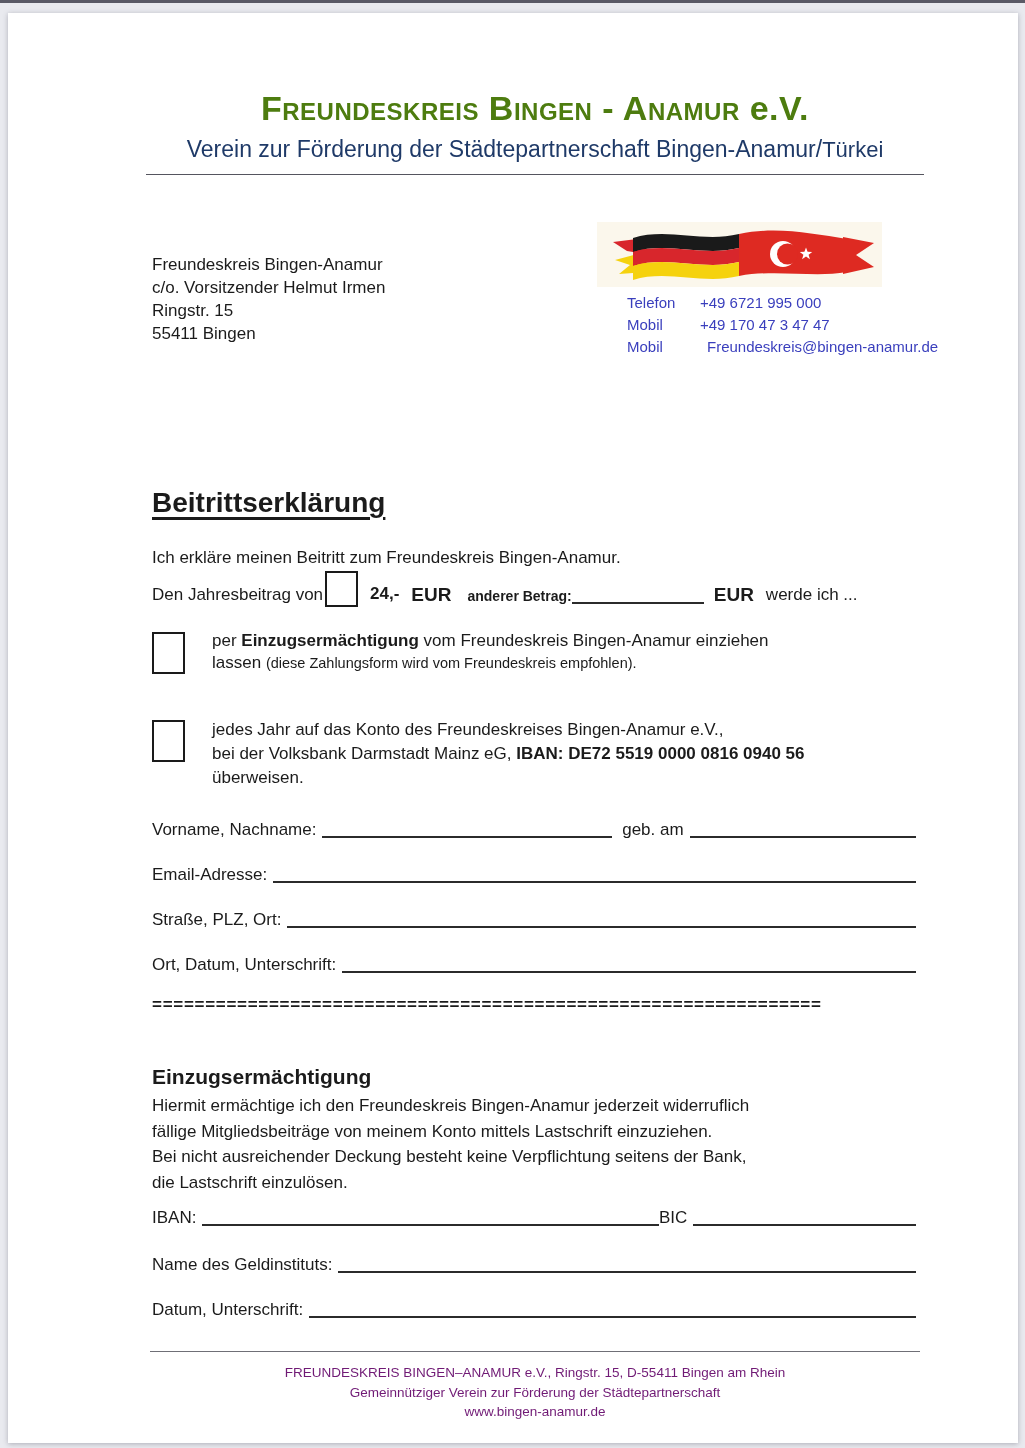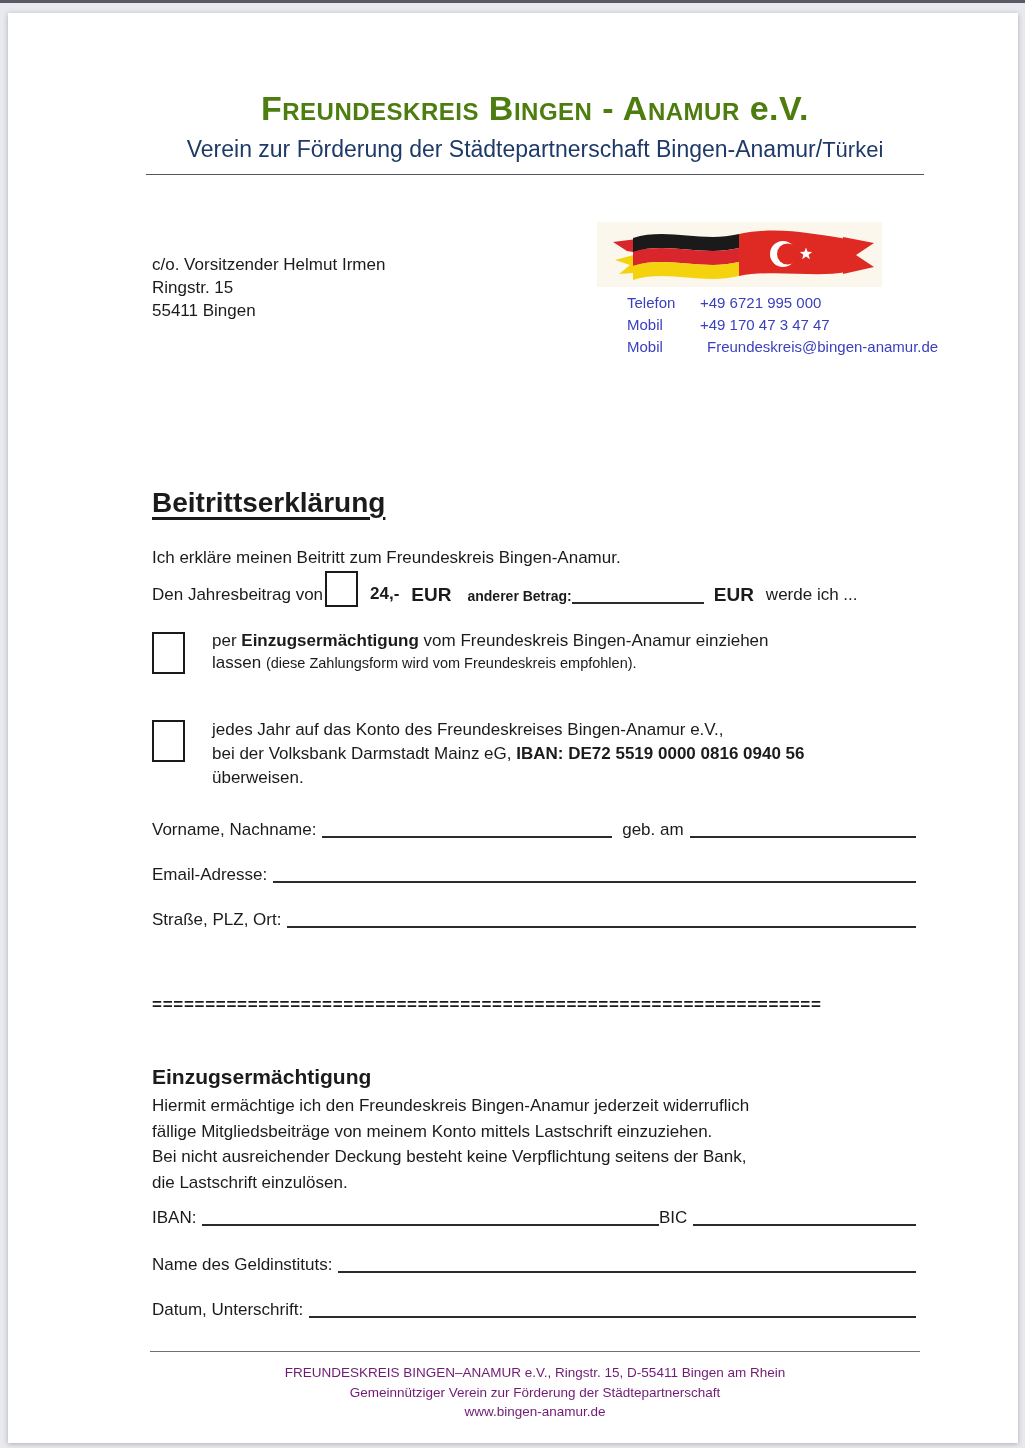--- a/index.html
+++ b/index.html
@@ -88,20 +88,21 @@
     <div class="abs org-title">
       <span class="sc">Freundeskreis Bingen - Anamur</span>
       <span>e.V.</span>
     </div>
     <div class="abs org-subtitle">
       <span>Verein zur Förderung der Städtepartnerschaft Bingen-Anamur/</span><span class="small">Türkei</span>
     </div>
     <div class="abs header-rule"></div>
 
     <div class="abs sender">
+      <div>Freundeskreis Bingen-Anamur</div>
       <div>c/o. Vorsitzender Helmut Irmen</div>
       <div>Ringstr. 15</div>
       <div>55411 Bingen</div>
     </div>
 
     <div class="abs flagbox">
       <svg width="285" height="65" viewBox="0 0 285 65">
         <rect x="0" y="0" width="285" height="65" fill="#fbf7ec"></rect>
 
         <polygon points="48,16 16,20 30,29 48,32" fill="#d8262c"></polygon>
@@ -181,20 +182,24 @@
       <span class="fill"></span>
     </div>
     <div class="abs form-row row-email">
       <span>Email-Adresse:</span>
       <span class="fill"></span>
     </div>
     <div class="abs form-row row-street">
       <span>Straße, PLZ, Ort:</span>
       <span class="fill"></span>
     </div>
+    <div class="abs form-row row-sig">
+      <span>Ort, Datum, Unterschrift:</span>
+      <span class="fill"></span>
+    </div>
 
     <div class="abs divider">===============================================================</div>
 
     <div class="abs debit-heading">Einzugsermächtigung</div>
     <div class="abs debit-body">
       <div>Hiermit ermächtige ich den Freundeskreis Bingen-Anamur jederzeit widerruflich</div>
       <div>fällige Mitgliedsbeiträge von meinem Konto mittels Lastschrift einzuziehen.</div>
       <div>Bei nicht ausreichender Deckung besteht keine Verpflichtung seitens der Bank,</div>
       <div>die Lastschrift einzulösen.</div>
     </div>

